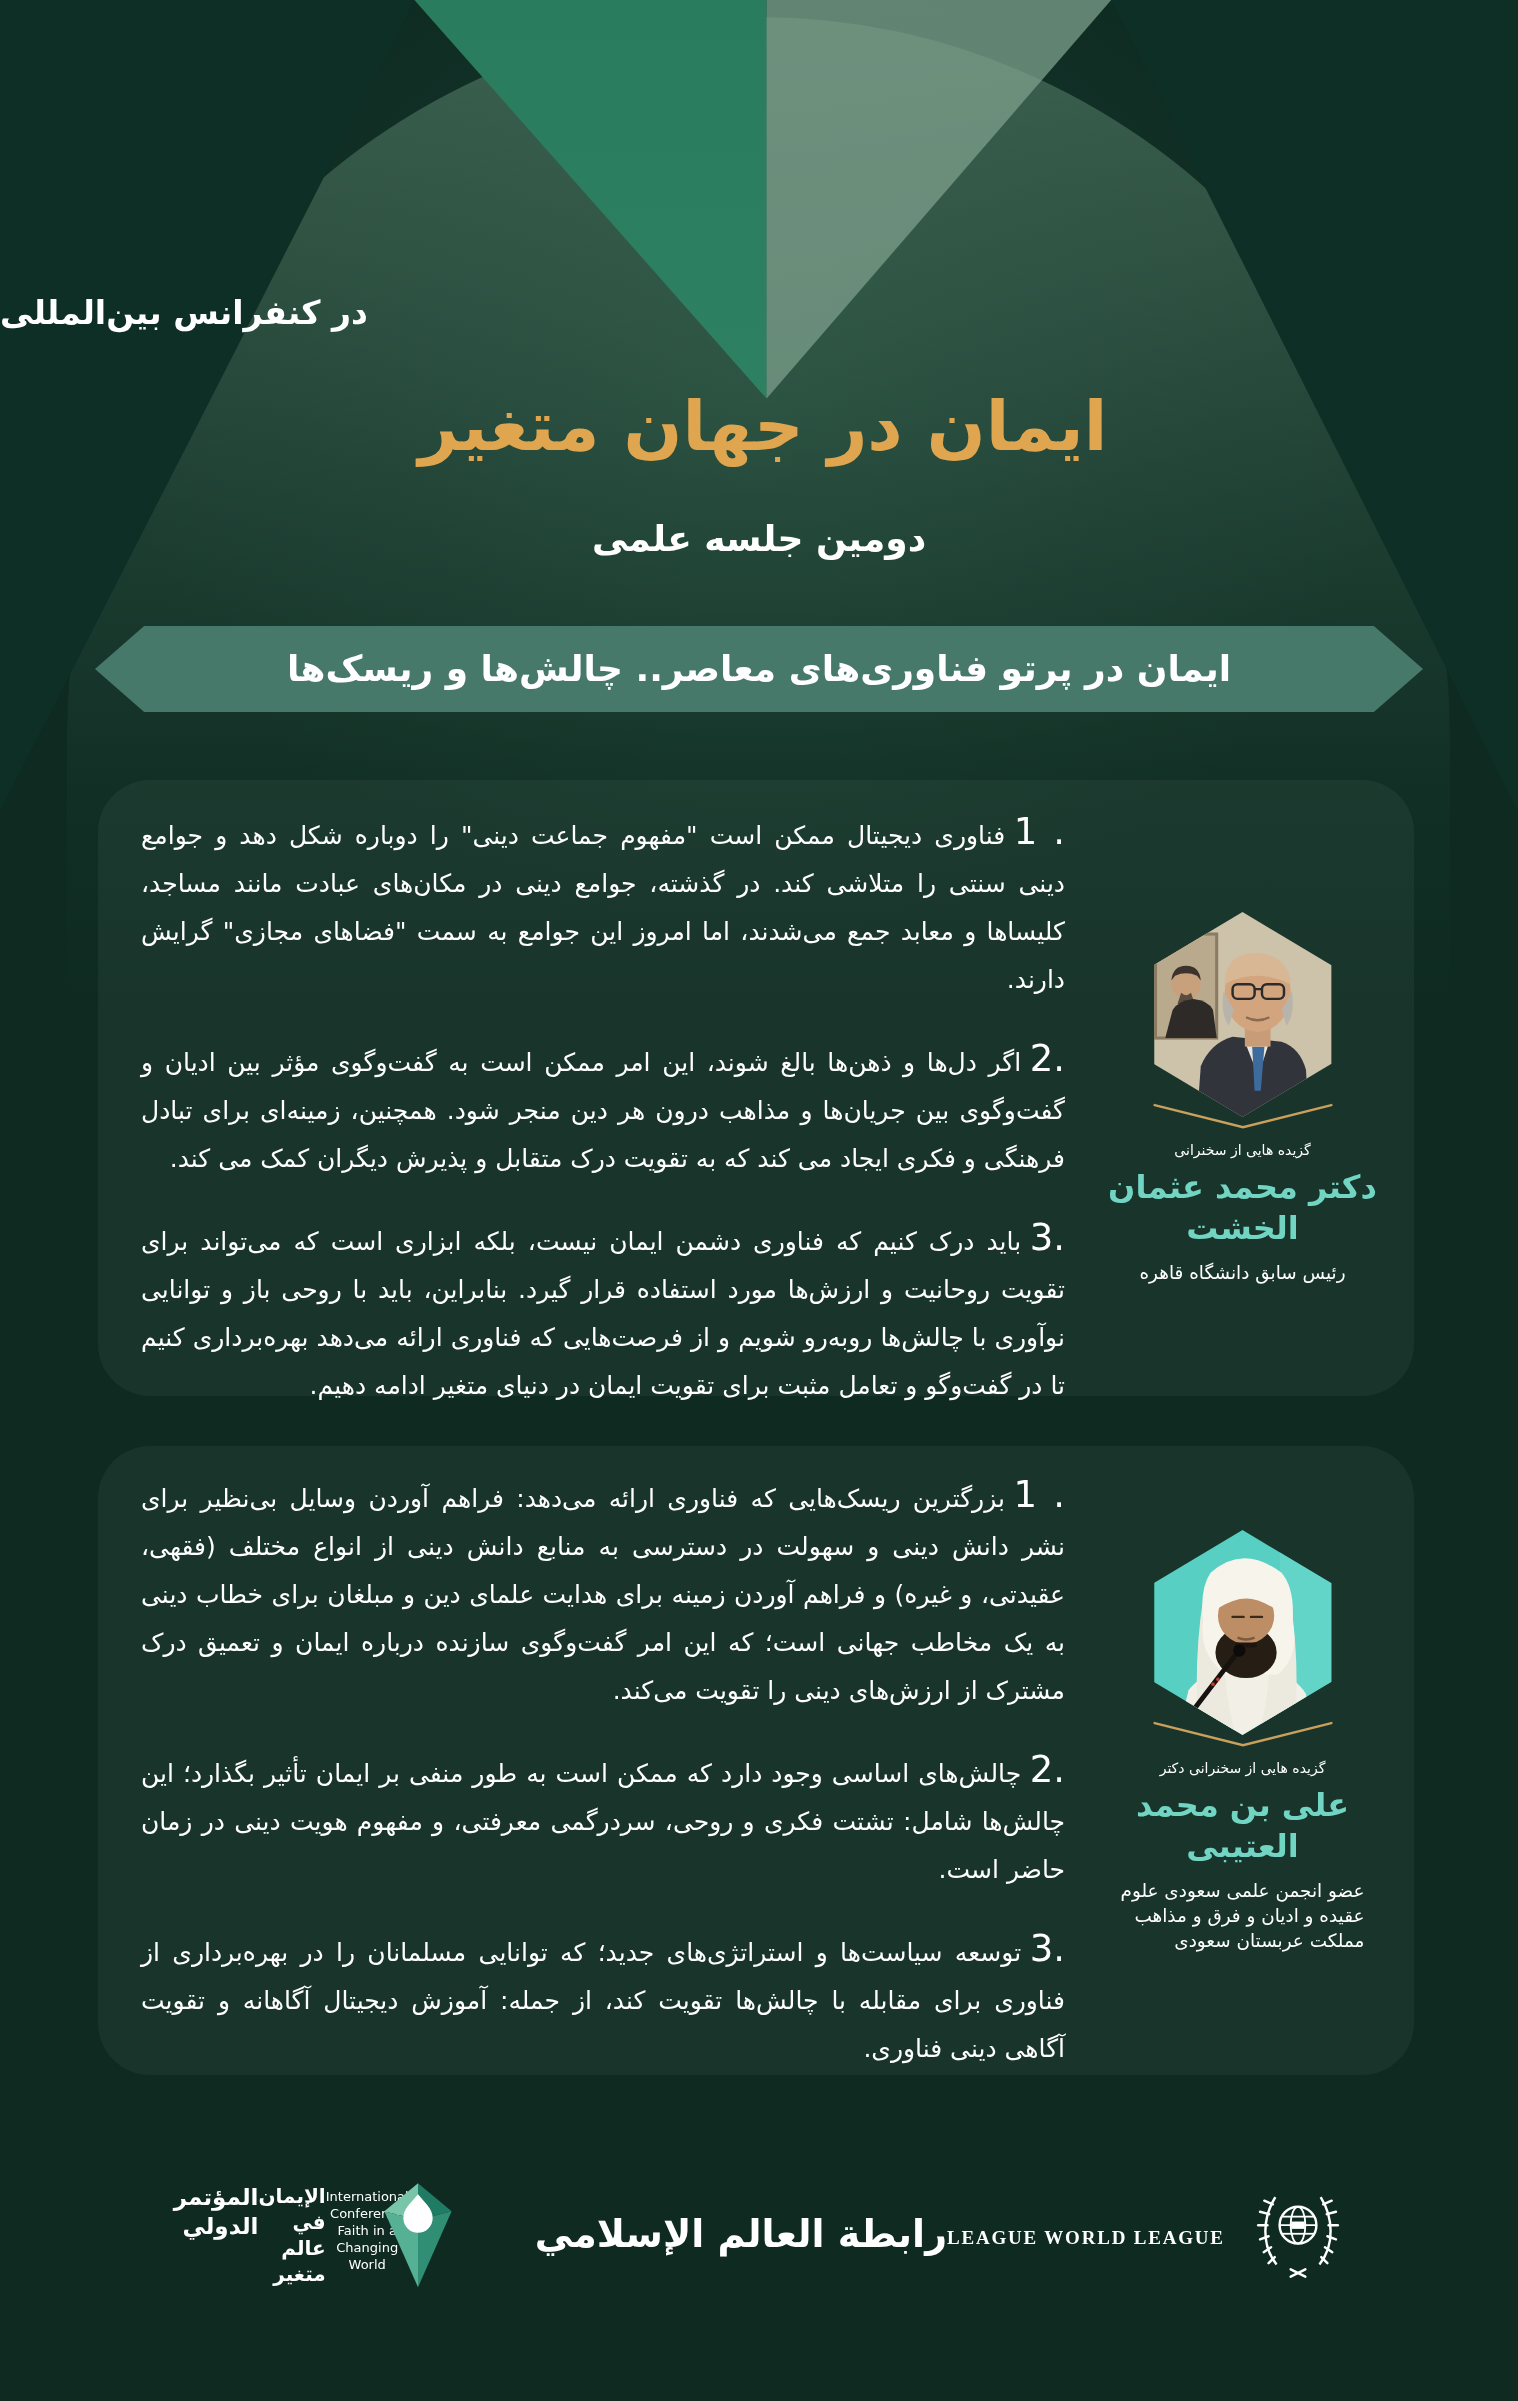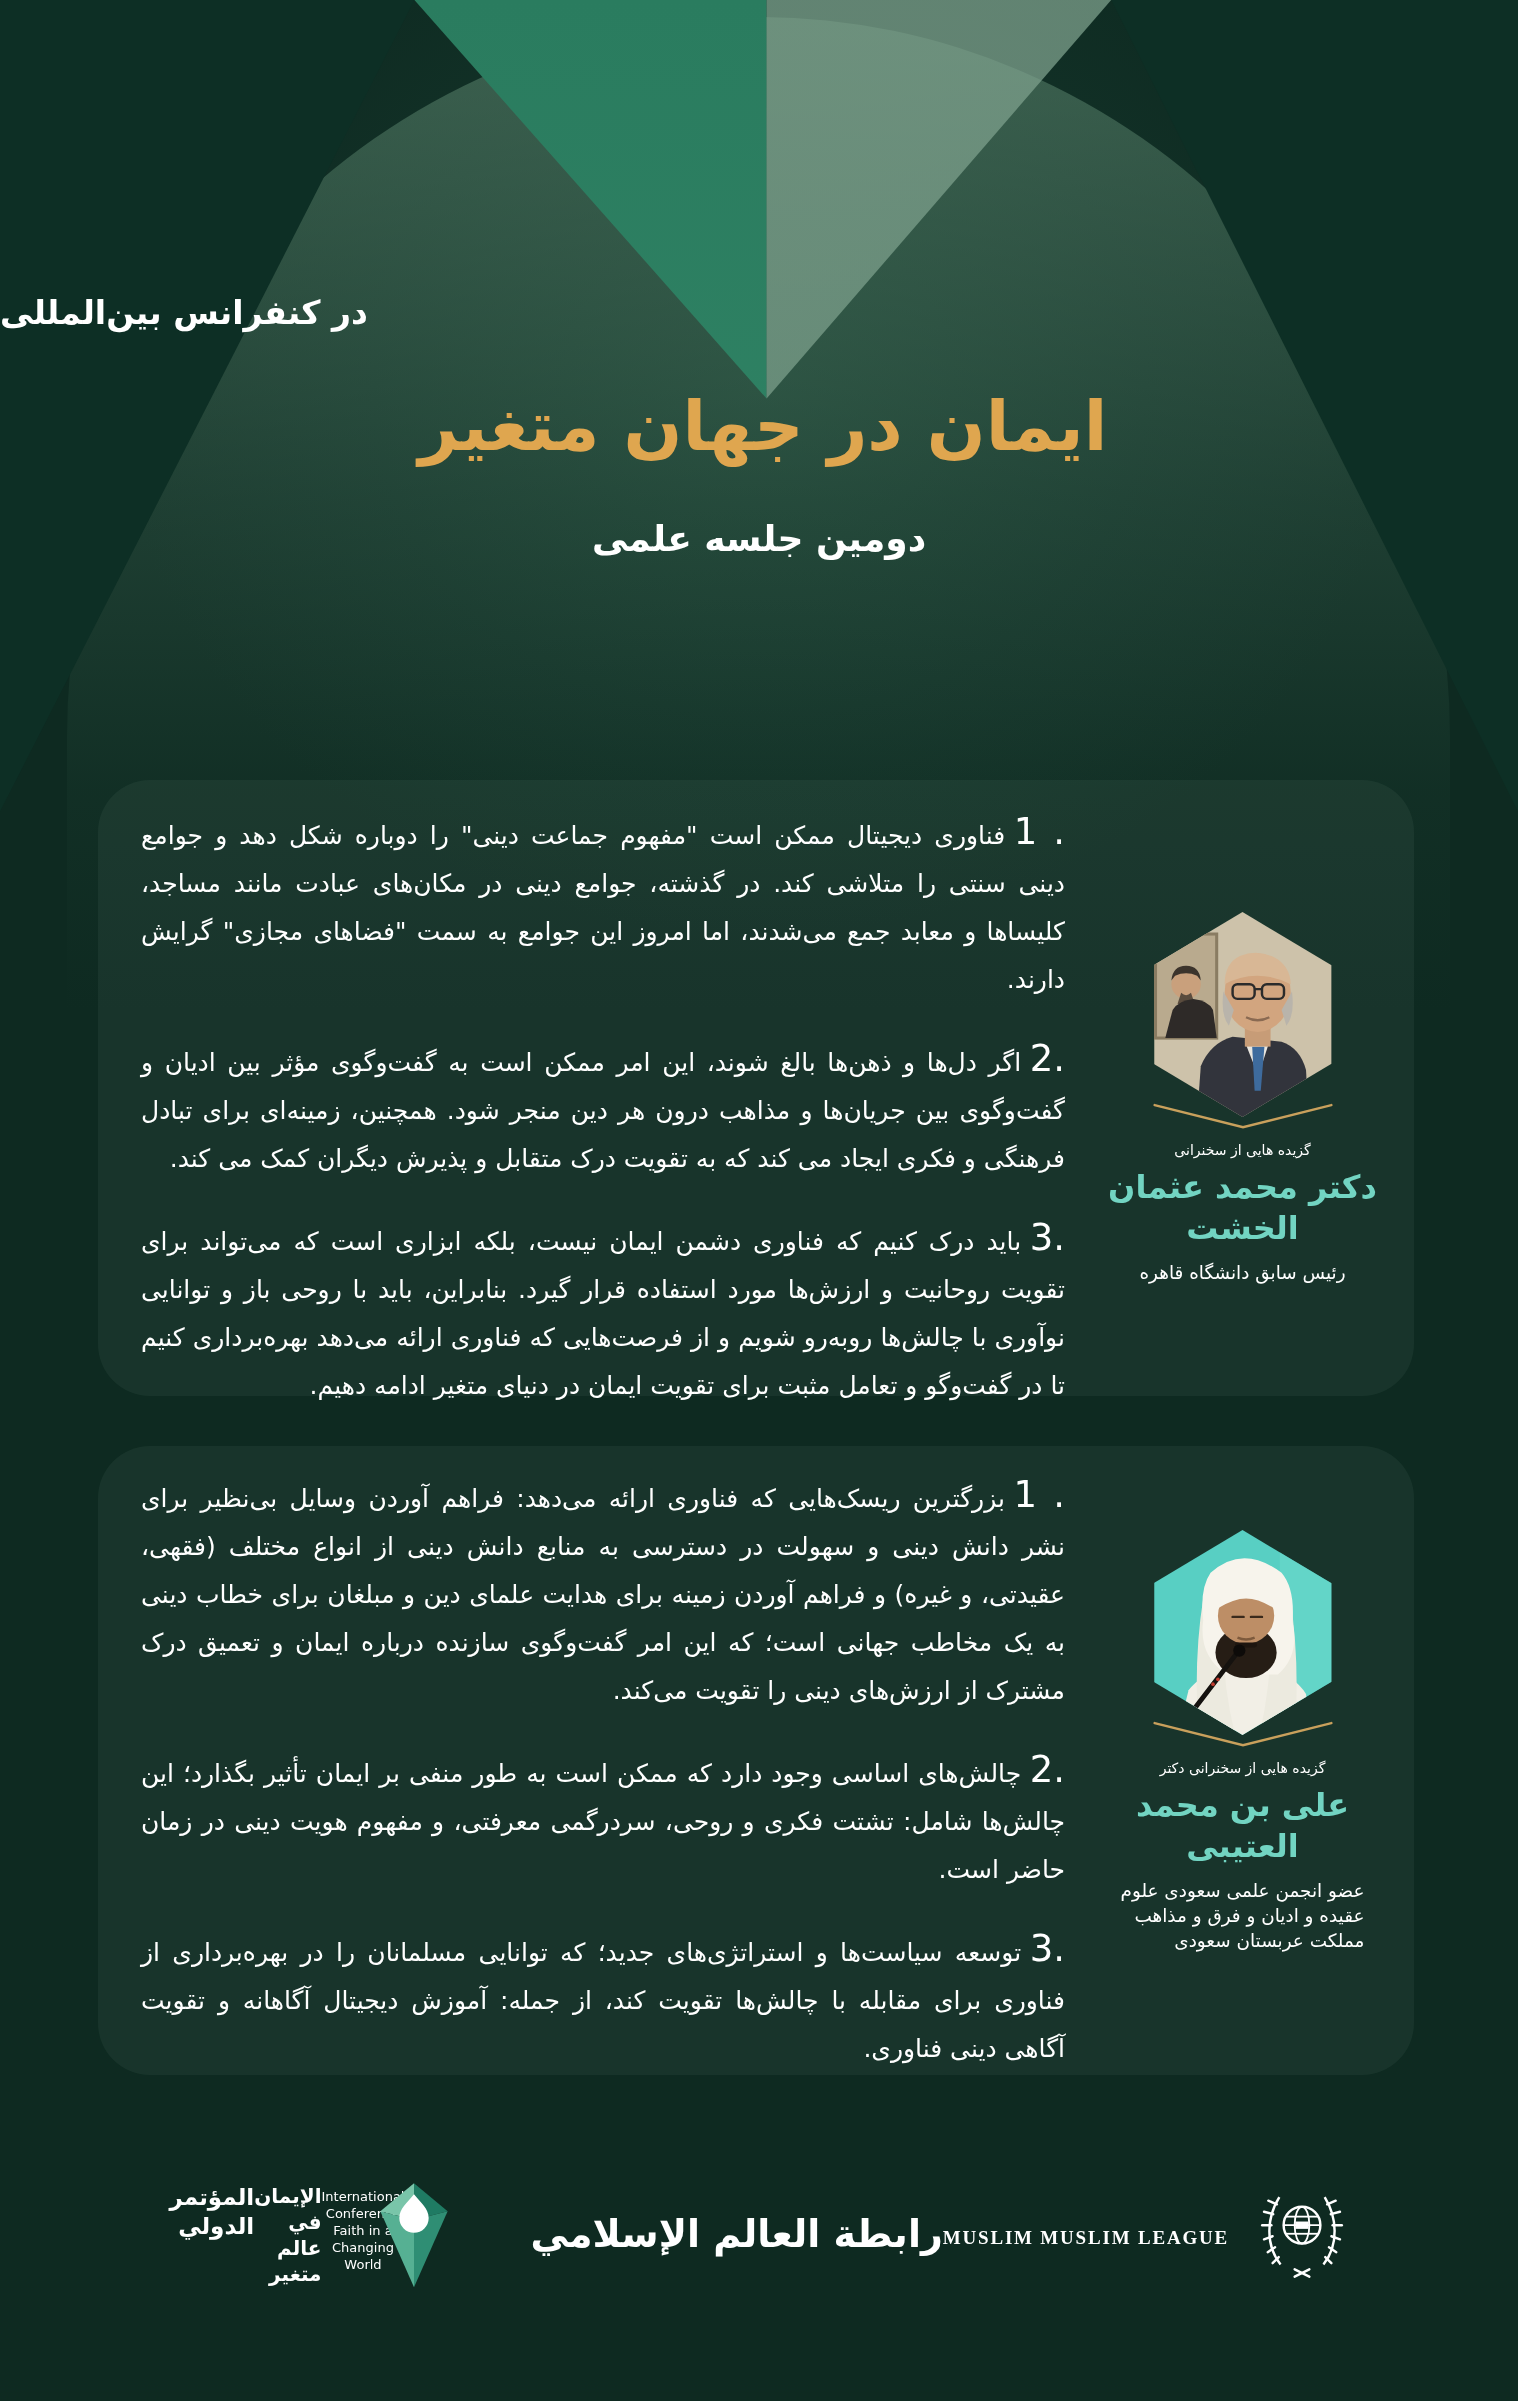--- a/index.html
+++ b/index.html
@@ -71,20 +71,23 @@
 
   <div class="arch"></div>
   <div class="wedge wedge-left"></div>
   <div class="wedge wedge-right"></div>
   <div class="tri tri-left"></div>
   <div class="tri tri-right"></div>
 
   <div class="kicker" dir="rtl">در کنفرانس بین‌المللی</div>
   <div class="main-title" dir="rtl">ایمان در جهان متغیر</div>
   <div class="session" dir="rtl">دومین جلسه علمی</div>
+  <div class="banner">
+    <div class="banner-text" dir="rtl">ایمان در پرتو فناوری‌های معاصر.. چالش‌ها و ریسک‌ها</div>
+  </div>
 
   <section class="card card1">
     <div class="points">
       <p class="point"><span class="num">1 .</span><span>فناوری دیجیتال ممکن است "مفهوم جماعت دینی" را دوباره شکل دهد و جوامع دینی سنتی را متلاشی کند. در گذشته، جوامع دینی در مکان‌های عبادت مانند مساجد، کلیساها و معابد جمع می‌شدند، اما امروز این جوامع به سمت "فضاهای مجازی" گرایش دارند.</span></p>
       <p class="point"><span class="num">2.</span><span>اگر دل‌ها و ذهن‌ها بالغ شوند، این امر ممکن است به گفت‌وگوی مؤثر بین ادیان و گفت‌وگوی بین جریان‌ها و مذاهب درون هر دین منجر شود. همچنین، زمینه‌ای برای تبادل فرهنگی و فکری ایجاد می کند که به تقویت درک متقابل و پذیرش دیگران کمک می کند.</span></p>
       <p class="point"><span class="num">3.</span><span>باید درک کنیم که فناوری دشمن ایمان نیست، بلکه ابزاری است که می‌تواند برای تقویت روحانیت و ارزش‌ها مورد استفاده قرار گیرد. بنابراین، باید با روحی باز و توانایی نوآوری با چالش‌ها روبه‌رو شویم و از فرصت‌هایی که فناوری ارائه می‌دهد بهره‌برداری کنیم تا در گفت‌وگو و تعامل مثبت برای تقویت ایمان در دنیای متغیر ادامه دهیم.</span></p>
     </div>
     <aside class="speaker">
       <div class="hexa">
         <svg viewBox="0 0 290 335" xmlns="http://www.w3.org/2000/svg">
@@ -171,21 +174,21 @@
     </div>
     <svg class="gem" width="80" height="107" viewBox="0 0 130 175" xmlns="http://www.w3.org/2000/svg">
       <polygon points="65,2 10,48 65,62" fill="#79C5A9"></polygon>
       <polygon points="65,2 120,48 65,62" fill="#1F7B63"></polygon>
       <polygon points="10,48 65,62 65,172" fill="#56B093"></polygon>
       <polygon points="120,48 65,62 65,172" fill="#2F8E74"></polygon>
       <path d="M65,20 C76,34 89,43 89,59 A24,24 0 1,1 41,59 C41,43 54,34 65,20 Z" fill="#ffffff"></path>
     </svg>
     <div class="mwl-block">
       <div class="mwl-callig">رابطة العالم الإسلامي</div>
-      <div class="mwl-name">MUSLIM MUSLIM LEAGUE</div>
+      <div class="mwl-name">LEAGUE WORLD LEAGUE</div>
     </div>
     <svg class="emblem" width="92" height="98" viewBox="0 0 150 160" xmlns="http://www.w3.org/2000/svg">
       <circle cx="75" cy="64" r="30" fill="none" stroke="#ffffff" stroke-width="4"></circle>
       <ellipse cx="75" cy="64" rx="12" ry="30" fill="none" stroke="#ffffff" stroke-width="3"></ellipse>
       <line x1="49" y1="50" x2="101" y2="50" stroke="#ffffff" stroke-width="3"></line>
       <line x1="45" y1="64" x2="105" y2="64" stroke="#ffffff" stroke-width="3"></line>
       <line x1="49" y1="78" x2="101" y2="78" stroke="#ffffff" stroke-width="3"></line>
       <rect x="64" y="58" width="22" height="12" fill="#ffffff"></rect>
       <path d="M38,18 C18,50 14,96 40,128" fill="none" stroke="#ffffff" stroke-width="4"></path>
       <path d="M112,18 C132,50 136,96 110,128" fill="none" stroke="#ffffff" stroke-width="4"></path>

